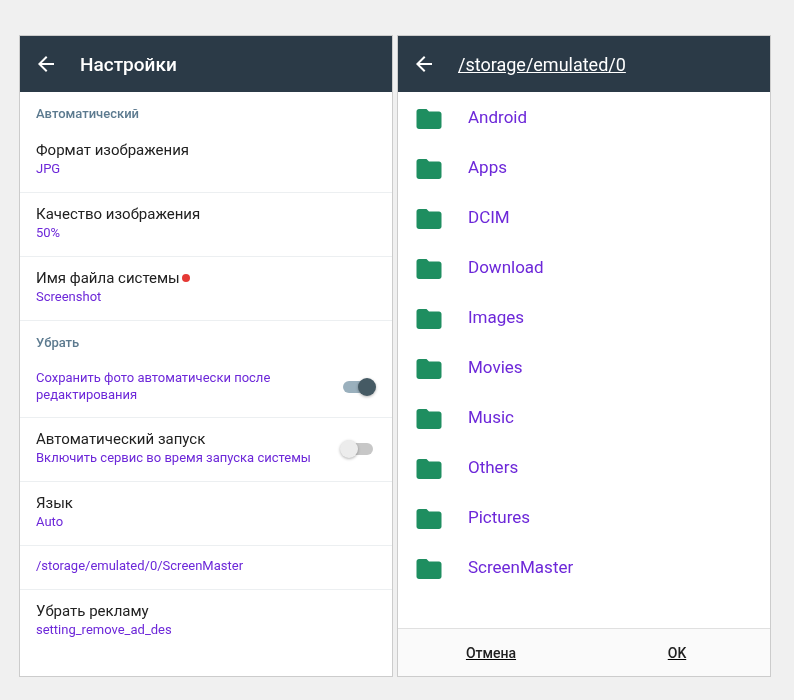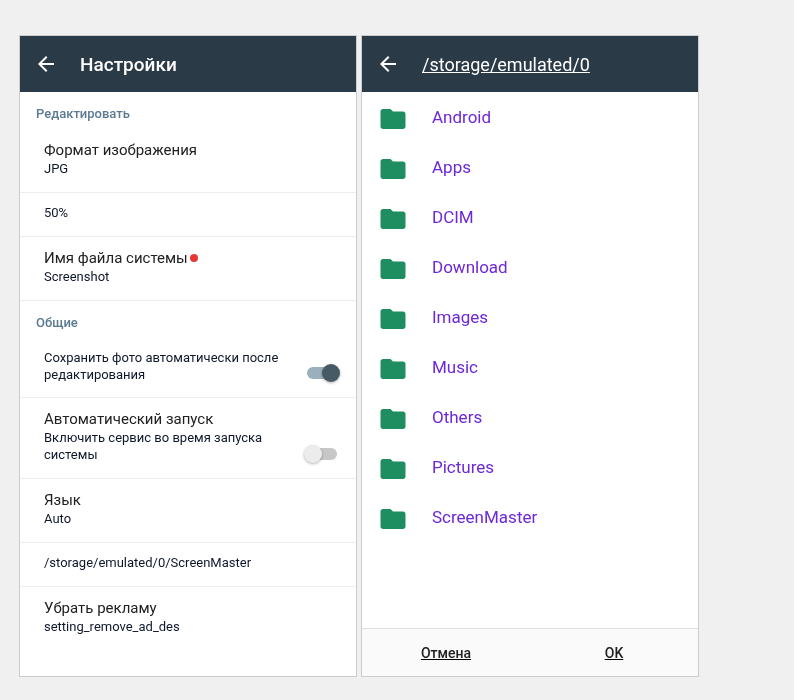--- a/index.html
+++ b/index.html
@@ -6,21 +6,21 @@
     body {
       font-family: Roboto, -apple-system, BlinkMacSystemFont, "Segoe UI", sans-serif;
       background: #f0f0f0;
       display: flex;
       gap: 6px;
       padding: 36px 20px 20px 20px;
       width: 794px;
       height: 700px;
     }
     .phone {
-      width: 336px;
+      width: 372px;
       height: 640px;
       background: #fff;
       display: flex;
       flex-direction: column;
       overflow: hidden;
       box-shadow: 0 0 0 1px #ccc;
     }
     .toolbar {
       background: #2b3a47;
       color: #fff;
@@ -50,39 +50,39 @@
       overflow-y: auto;
       background: #fff;
     }
     .section-header {
       padding: 14px 16px 8px 16px;
       font-size: 13px;
       color: #5c7a8f;
       font-weight: 500;
     }
     .setting-row {
-      padding: 12px 16px 14px 24px;
+      padding: 12px 16px 14px 16px;
       border-bottom: 1px solid #eceff1;
       display: flex;
-      align-items: flex-end;
+      align-items: center;
       cursor: pointer;
     }
     .setting-text {
       flex: 1;
     }
     .setting-title {
       font-size: 15px;
       color: #212121;
       margin-bottom: 2px;
       display: flex;
       align-items: center;
     }
     .setting-sub {
       font-size: 13px;
-      color: #0f172a;
+      color: #6d28d9;
       line-height: 1.3;
     }
     .red-dot {
       width: 8px;
       height: 8px;
       background: #e53935;
       border-radius: 50%;
       margin-left: 2px;
       display: inline-block;
     }
@@ -151,46 +151,47 @@
 <div class="phone">
   <div class="toolbar">
     <span class="back-icon">
       <svg viewBox="0 0 24 24" fill="#fff">
           <path d="M20 11H7.83l5.59-5.59L12 4l-8 8 8 8 1.41-1.41L7.83 13H20v-2z"></path>
         </svg>
     </span>
     <span class="toolbar-title">Настройки</span>
   </div>
   <div class="content">
-    <div class="section-header">Редактировать</div>
+    <div class="section-header">Автоматический</div>
 
     <div class="setting-row">
       <div class="setting-text">
         <div class="setting-title">Формат изображения</div>
         <div class="setting-sub">JPG</div>
       </div>
     </div>
 
     <div class="setting-row">
       <div class="setting-text">
+        <div class="setting-title">Качество изображения</div>
         <div class="setting-sub">50%</div>
       </div>
     </div>
 
     <div class="setting-row">
       <div class="setting-text">
         <div class="setting-title">
           <span>Имя файла системы</span>
           <span class="red-dot"></span>
         </div>
         <div class="setting-sub">Screenshot</div>
       </div>
     </div>
 
-    <div class="section-header">Общие</div>
+    <div class="section-header">Убрать</div>
 
     <div class="setting-row">
       <div class="setting-text">
         <div class="setting-sub">Сохранить фото автоматически после редактирования</div>
       </div>
       <div class="switch on">
         <div class="switch-track"></div>
           <div class="switch-thumb"></div>
       </div>
     </div>
@@ -265,20 +266,26 @@
       <div class="folder-row">
         <span class="folder-icon"><svg viewBox="0 0 24 24" fill="#1e8e60">
             <path d="M10 4H4c-1.1 0-2 .9-2 2v12c0 1.1.9 2 2 2h16c1.1 0 2-.9 2-2V8c0-1.1-.9-2-2-2h-8l-2-2z"></path>
           </svg></span>
         <span class="folder-name">Images</span>
       </div>
       <div class="folder-row">
         <span class="folder-icon"><svg viewBox="0 0 24 24" fill="#1e8e60">
             <path d="M10 4H4c-1.1 0-2 .9-2 2v12c0 1.1.9 2 2 2h16c1.1 0 2-.9 2-2V8c0-1.1-.9-2-2-2h-8l-2-2z"></path>
           </svg></span>
+        <span class="folder-name">Movies</span>
+      </div>
+      <div class="folder-row">
+        <span class="folder-icon"><svg viewBox="0 0 24 24" fill="#1e8e60">
+            <path d="M10 4H4c-1.1 0-2 .9-2 2v12c0 1.1.9 2 2 2h16c1.1 0 2-.9 2-2V8c0-1.1-.9-2-2-2h-8l-2-2z"></path>
+          </svg></span>
         <span class="folder-name">Music</span>
       </div>
       <div class="folder-row">
         <span class="folder-icon"><svg viewBox="0 0 24 24" fill="#1e8e60">
             <path d="M10 4H4c-1.1 0-2 .9-2 2v12c0 1.1.9 2 2 2h16c1.1 0 2-.9 2-2V8c0-1.1-.9-2-2-2h-8l-2-2z"></path>
           </svg></span>
         <span class="folder-name">Others</span>
       </div>
       <div class="folder-row">
         <span class="folder-icon"><svg viewBox="0 0 24 24" fill="#1e8e60">

